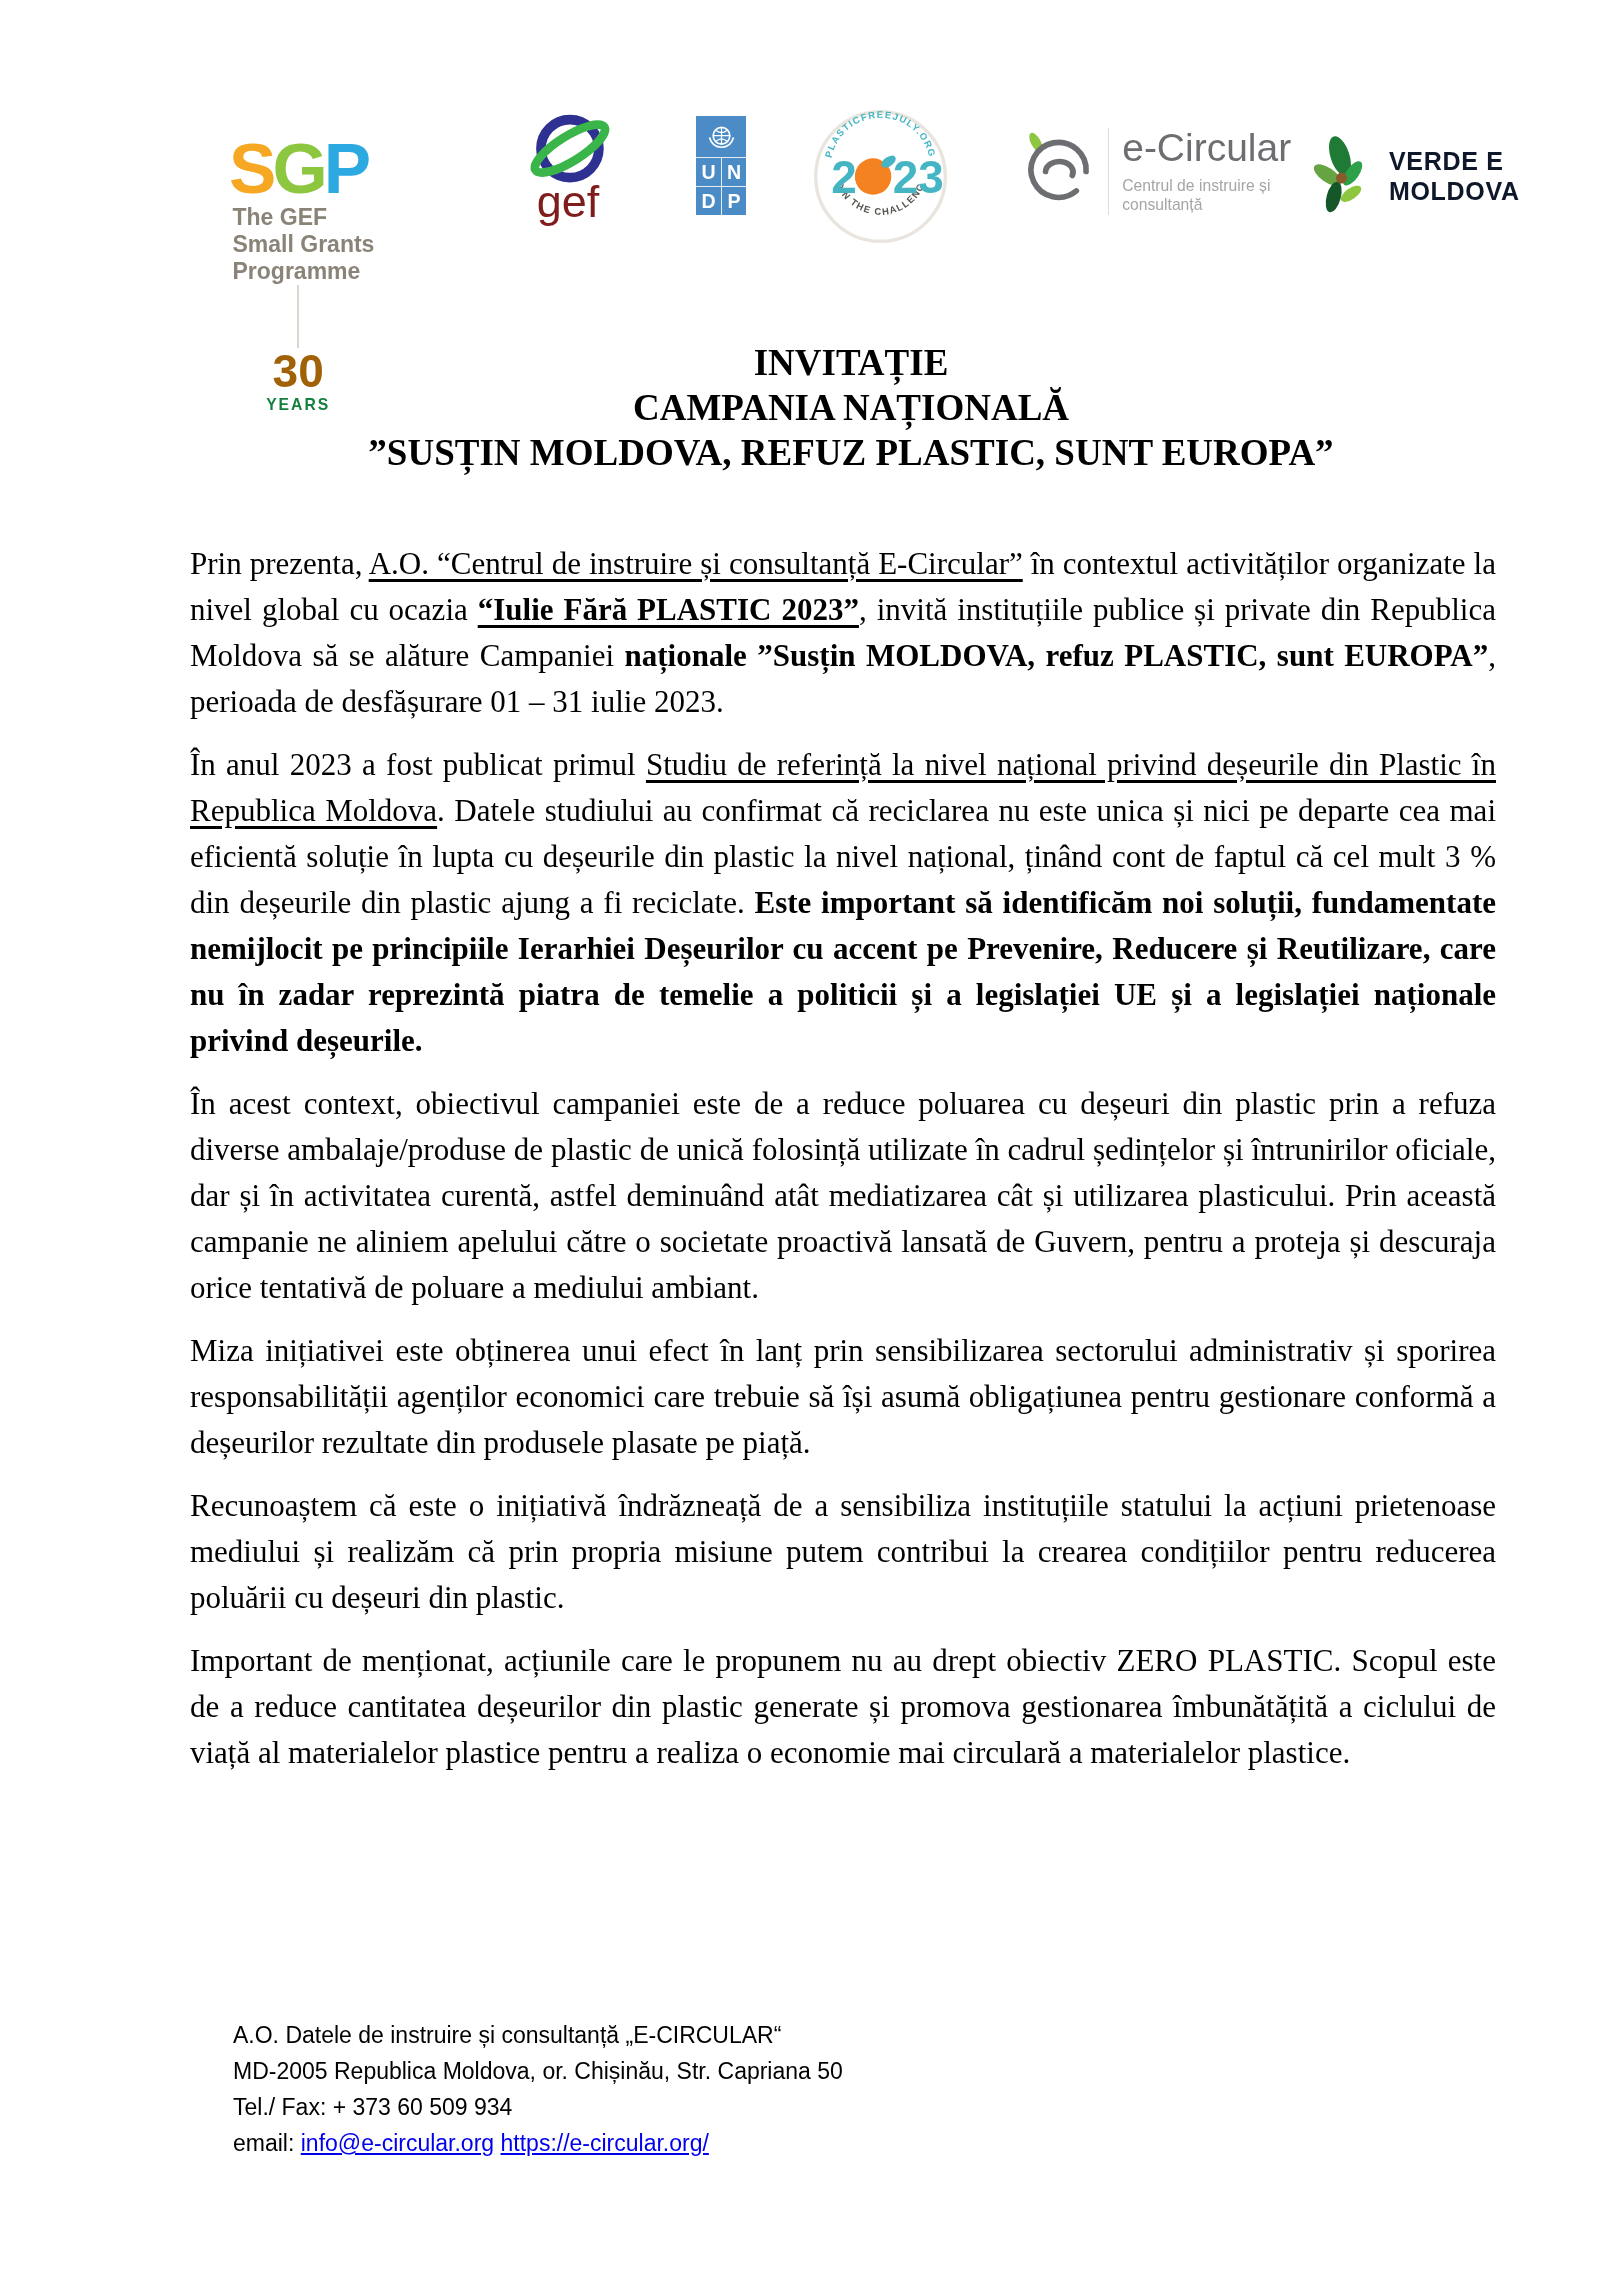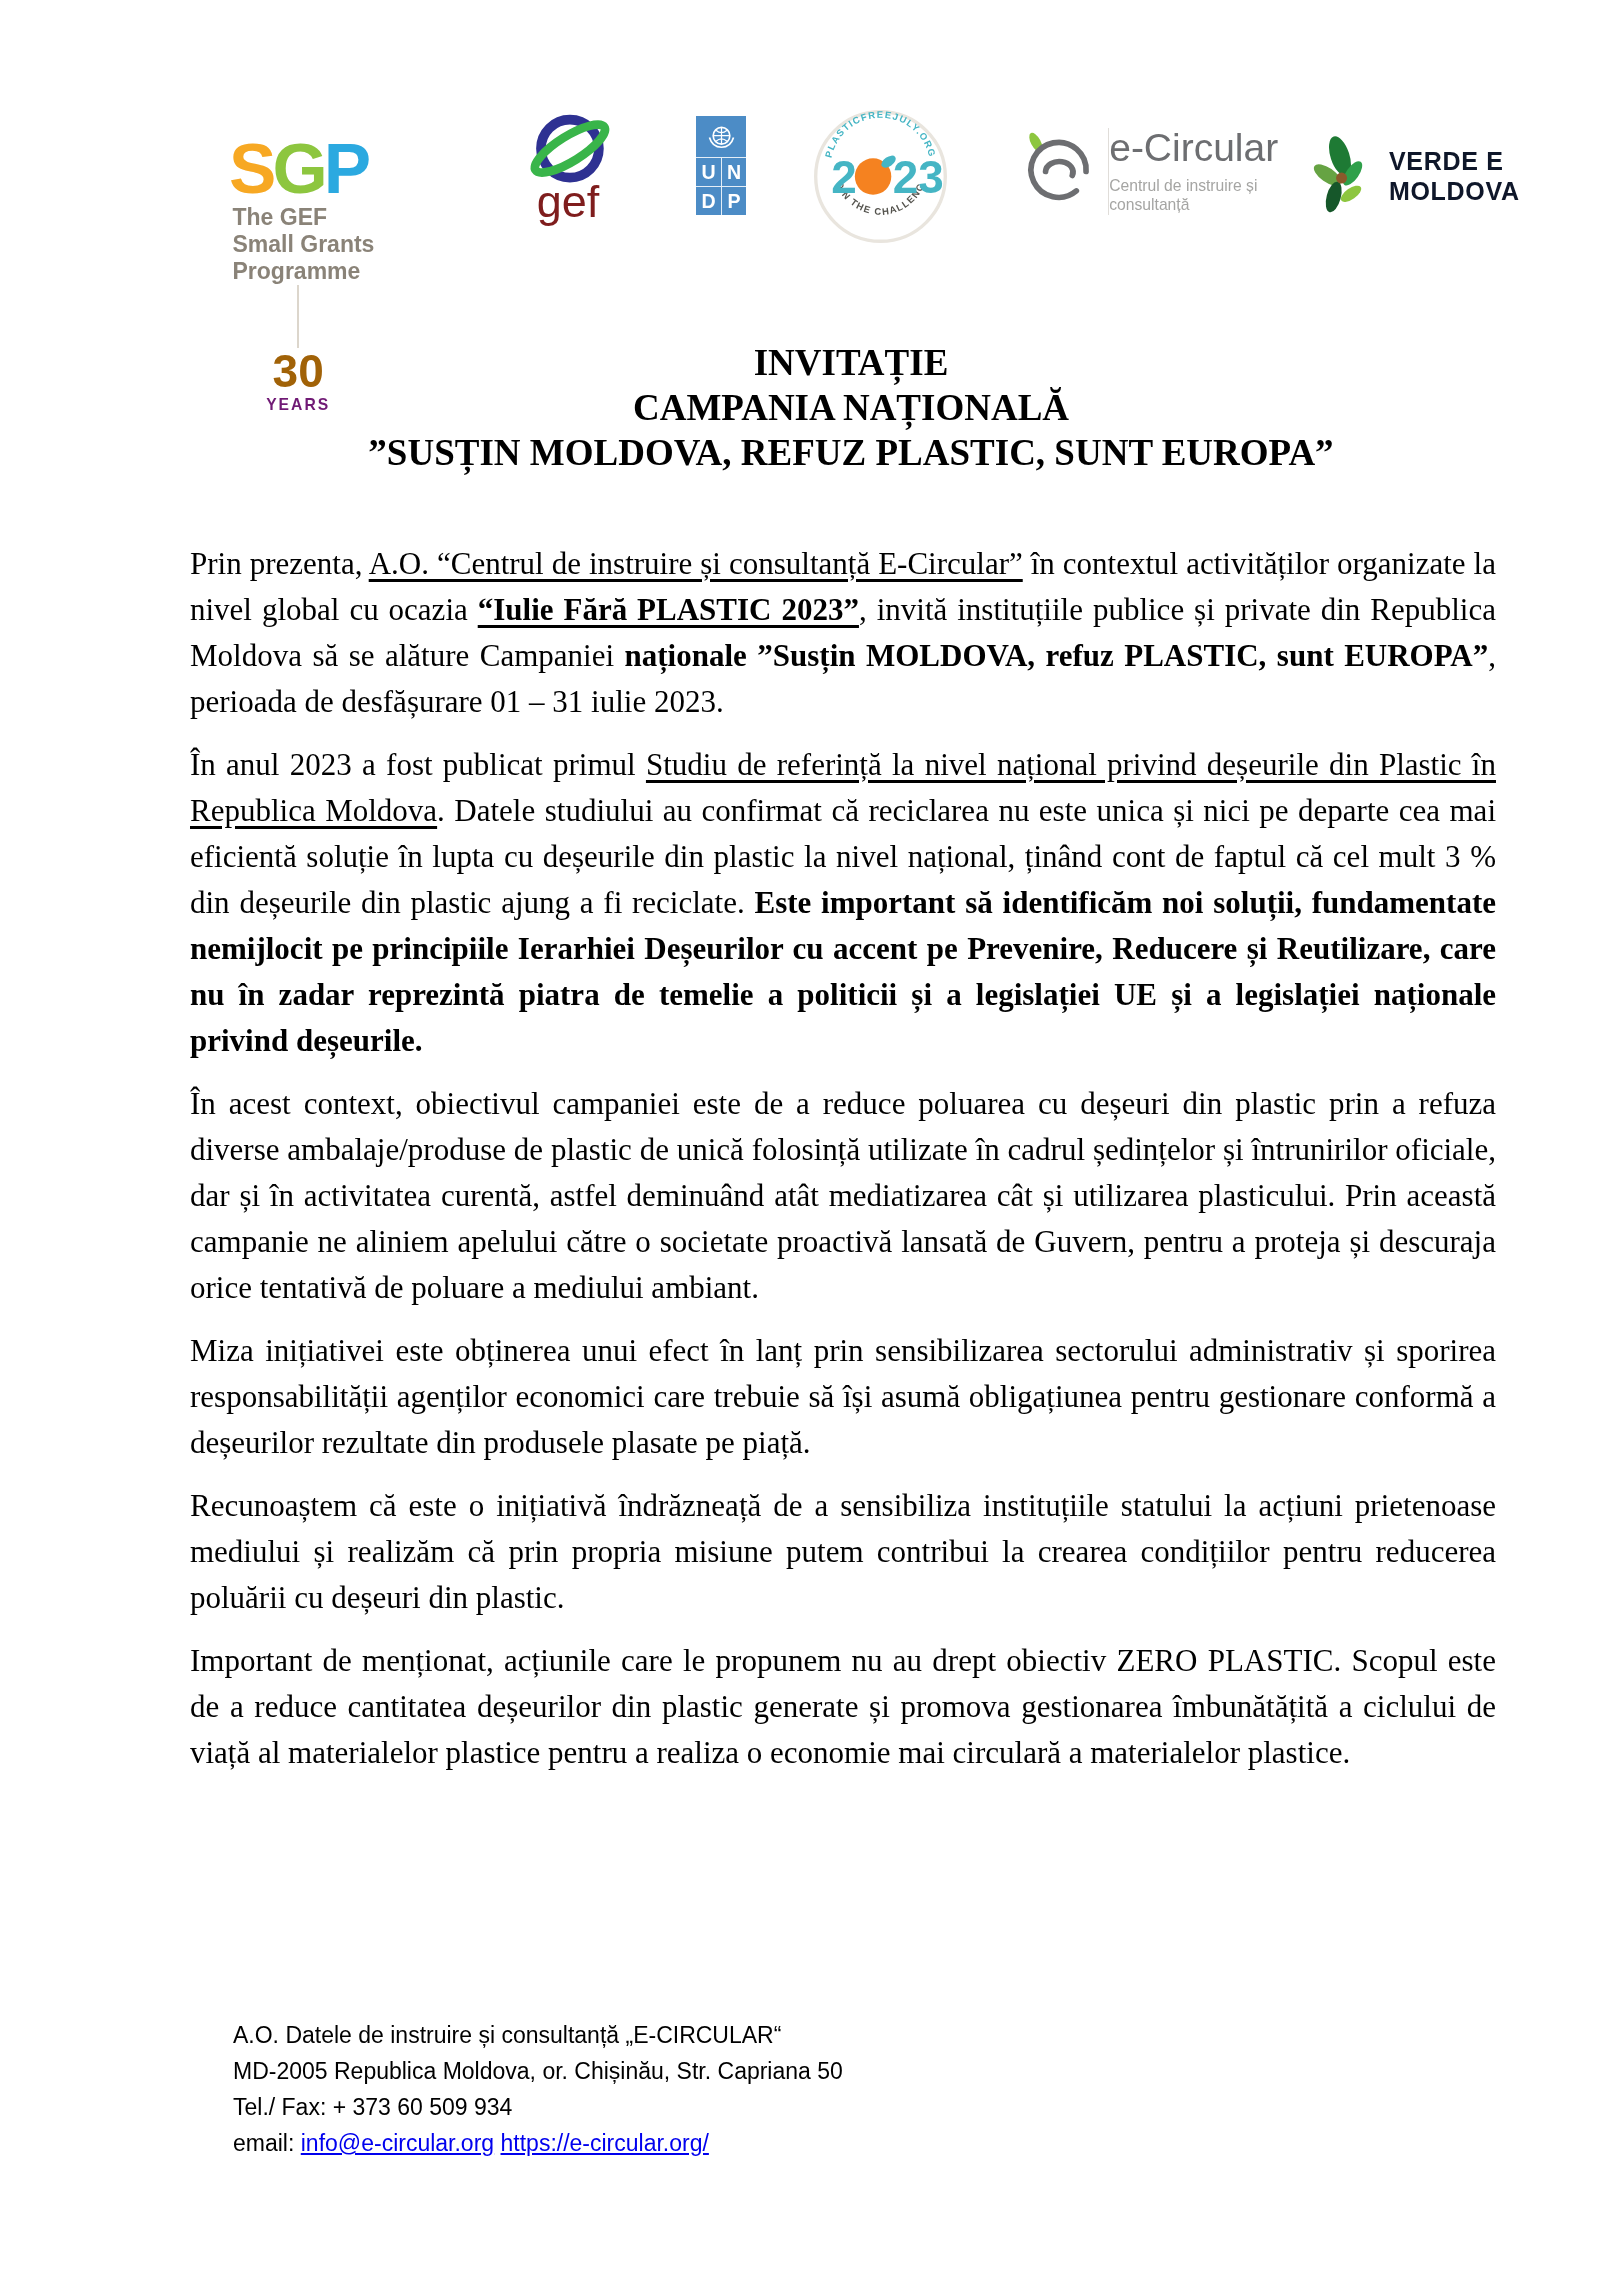--- a/index.html
+++ b/index.html
@@ -13,38 +13,38 @@
   .logo-strip{position:absolute;left:0;top:108px;width:1623px;height:151px;}
   .logo-strip *{font-family:"Liberation Sans",sans-serif;}
 
   .sgp{position:absolute;left:222px;top:25px;display:flex;align-items:center;flex-direction:column;}
   .sgp-letters{font-weight:700;font-size:71px;line-height:1;letter-spacing:-3.9px;}
   .sgp-s{color:#F7A823;} .sgp-g{color:#8DC63F;} .sgp-p{color:#2BA9E0;}
   .sgp-tag{margin-left:10.5px;color:#8A8378;font-size:23px;line-height:1.18;font-weight:600;}
   .sgp-div{width:2px;height:63px;background:#DCD6CC;margin:0 13px;}
   .sgp-years{display:flex;flex-direction:column;align-items:center;line-height:1;}
   .sgp-30{font-weight:700;font-size:46px;color:#a16207;}
-  .sgp-yrs{font-weight:700;font-size:15.7px;color:#701a75;letter-spacing:2px;margin-top:2.6px;}
+  .sgp-yrs{font-weight:700;font-size:15.7px;color:#15803d;letter-spacing:2px;margin-top:2.6px;}
 
   .gef{position:absolute;left:509px;top:0;width:118px;text-align:center;}
   .gef-label{font-weight:400;font-size:45px;color:#7f1d1d;line-height:1;margin-top:-15.7px;text-align:center;}
 
   .undp{position:absolute;left:696px;top:7.9px;width:50px;height:99px;background:#4C8CC6;
         display:flex;flex-direction:column;align-items:center;}
   .undp-emblem{margin-top:3.9px;}
   .undp-letters{flex:1;width:100%;display:grid;grid-template-columns:1fr 1fr;grid-template-rows:1fr 1fr;
         border-top:1.3px solid rgba(255,255,255,.85);}
   .undp-cell{display:flex;align-items:center;justify-content:center;color:#fff;font-weight:700;font-size:19.6px;}
   .undp-cell.r{border-left:1.3px solid rgba(255,255,255,.85);}
   .undp-cell.b{border-top:1.3px solid rgba(255,255,255,.85);}
 
   .pfj{position:absolute;left:813px;top:1.3px;}
 
   .ecirc{position:absolute;left:1018px;top:19.6px;display:flex;align-items:center;}
-  .ecirc-text{border-left:1.3px solid #E0DDD9;margin-left:9.2px;}
+  .ecirc-text{border-left:1.3px solid #E0DDD9;margin-left:9.2px;padding-left:13px;}
   .ecirc-name{color:#6D6E71;font-size:39px;font-weight:500;line-height:1;}
   .ecirc-sub{color:#A5A5A3;font-size:15.7px;line-height:1.25;margin-top:9px;}
 
   .verde{position:absolute;left:1310px;top:26px;display:flex;align-items:center;}
   .verde-text{margin-left:7.9px;font-weight:800;font-size:25px;line-height:1.18;color:#0f172a;letter-spacing:0.7px;}
 
   
   .title-block{
     position:absolute;left:198px;top:340px;width:1306px;text-align:center;
     font-weight:700;font-size:37px;line-height:45px;

